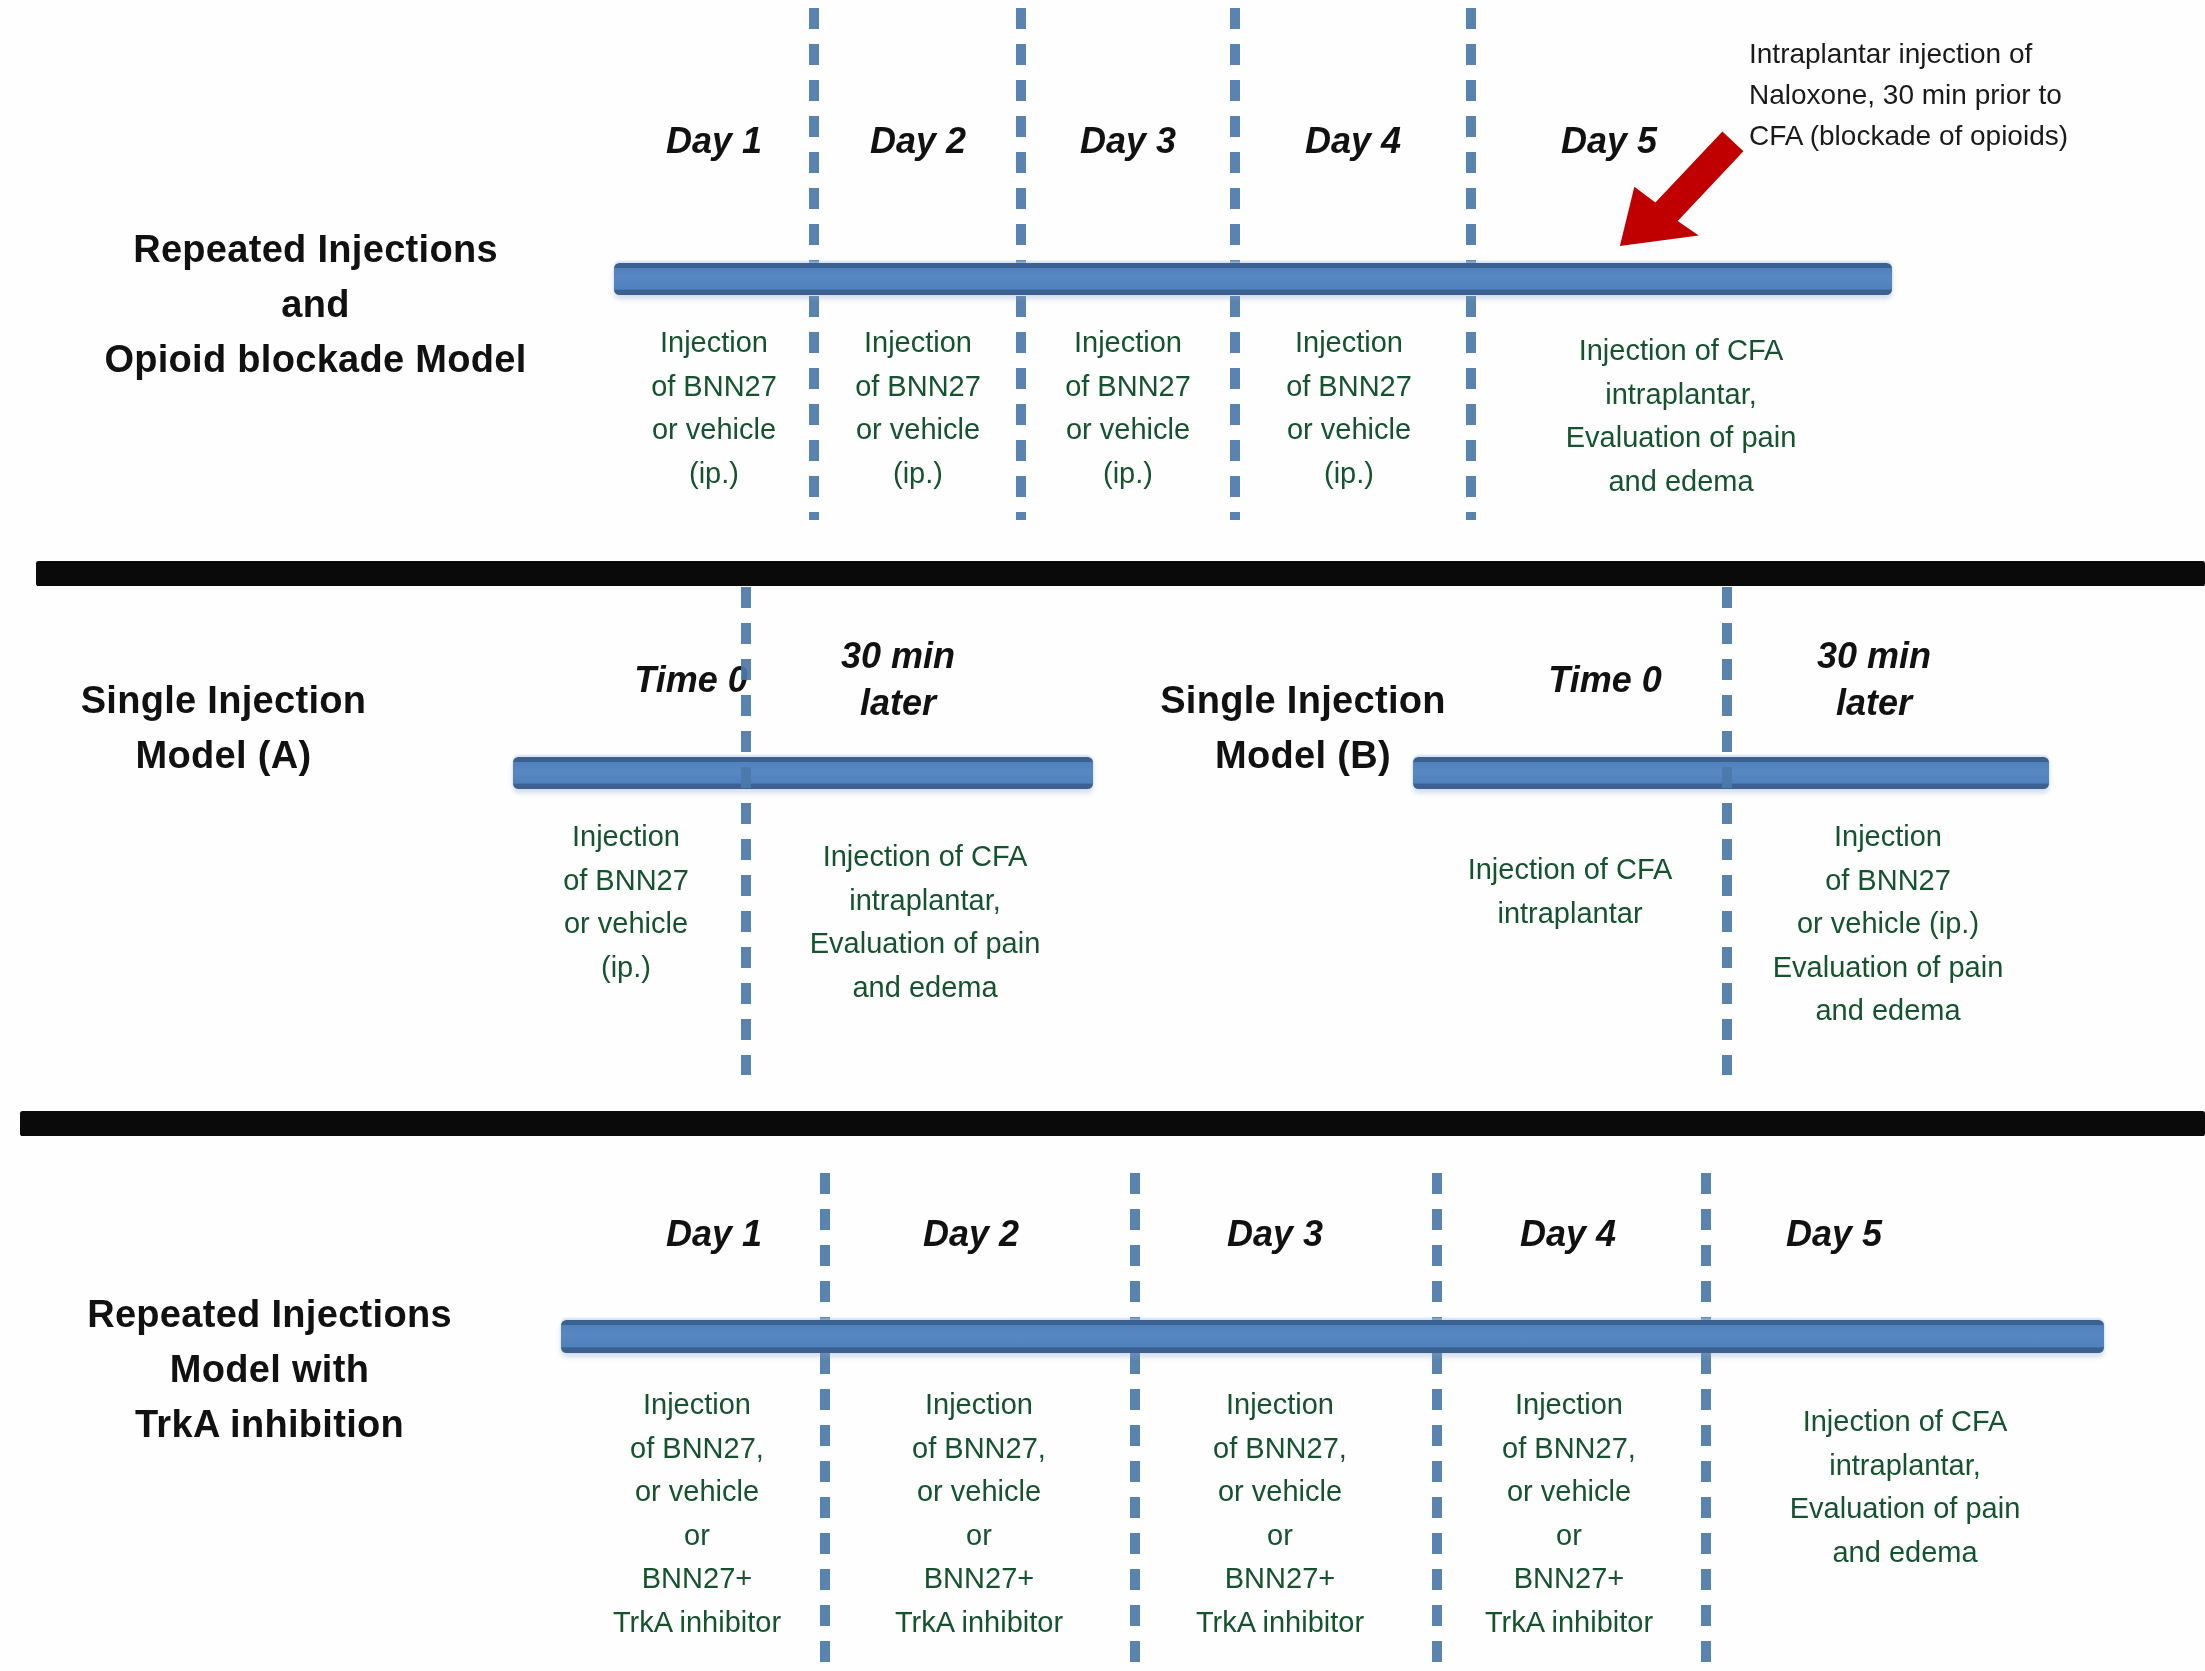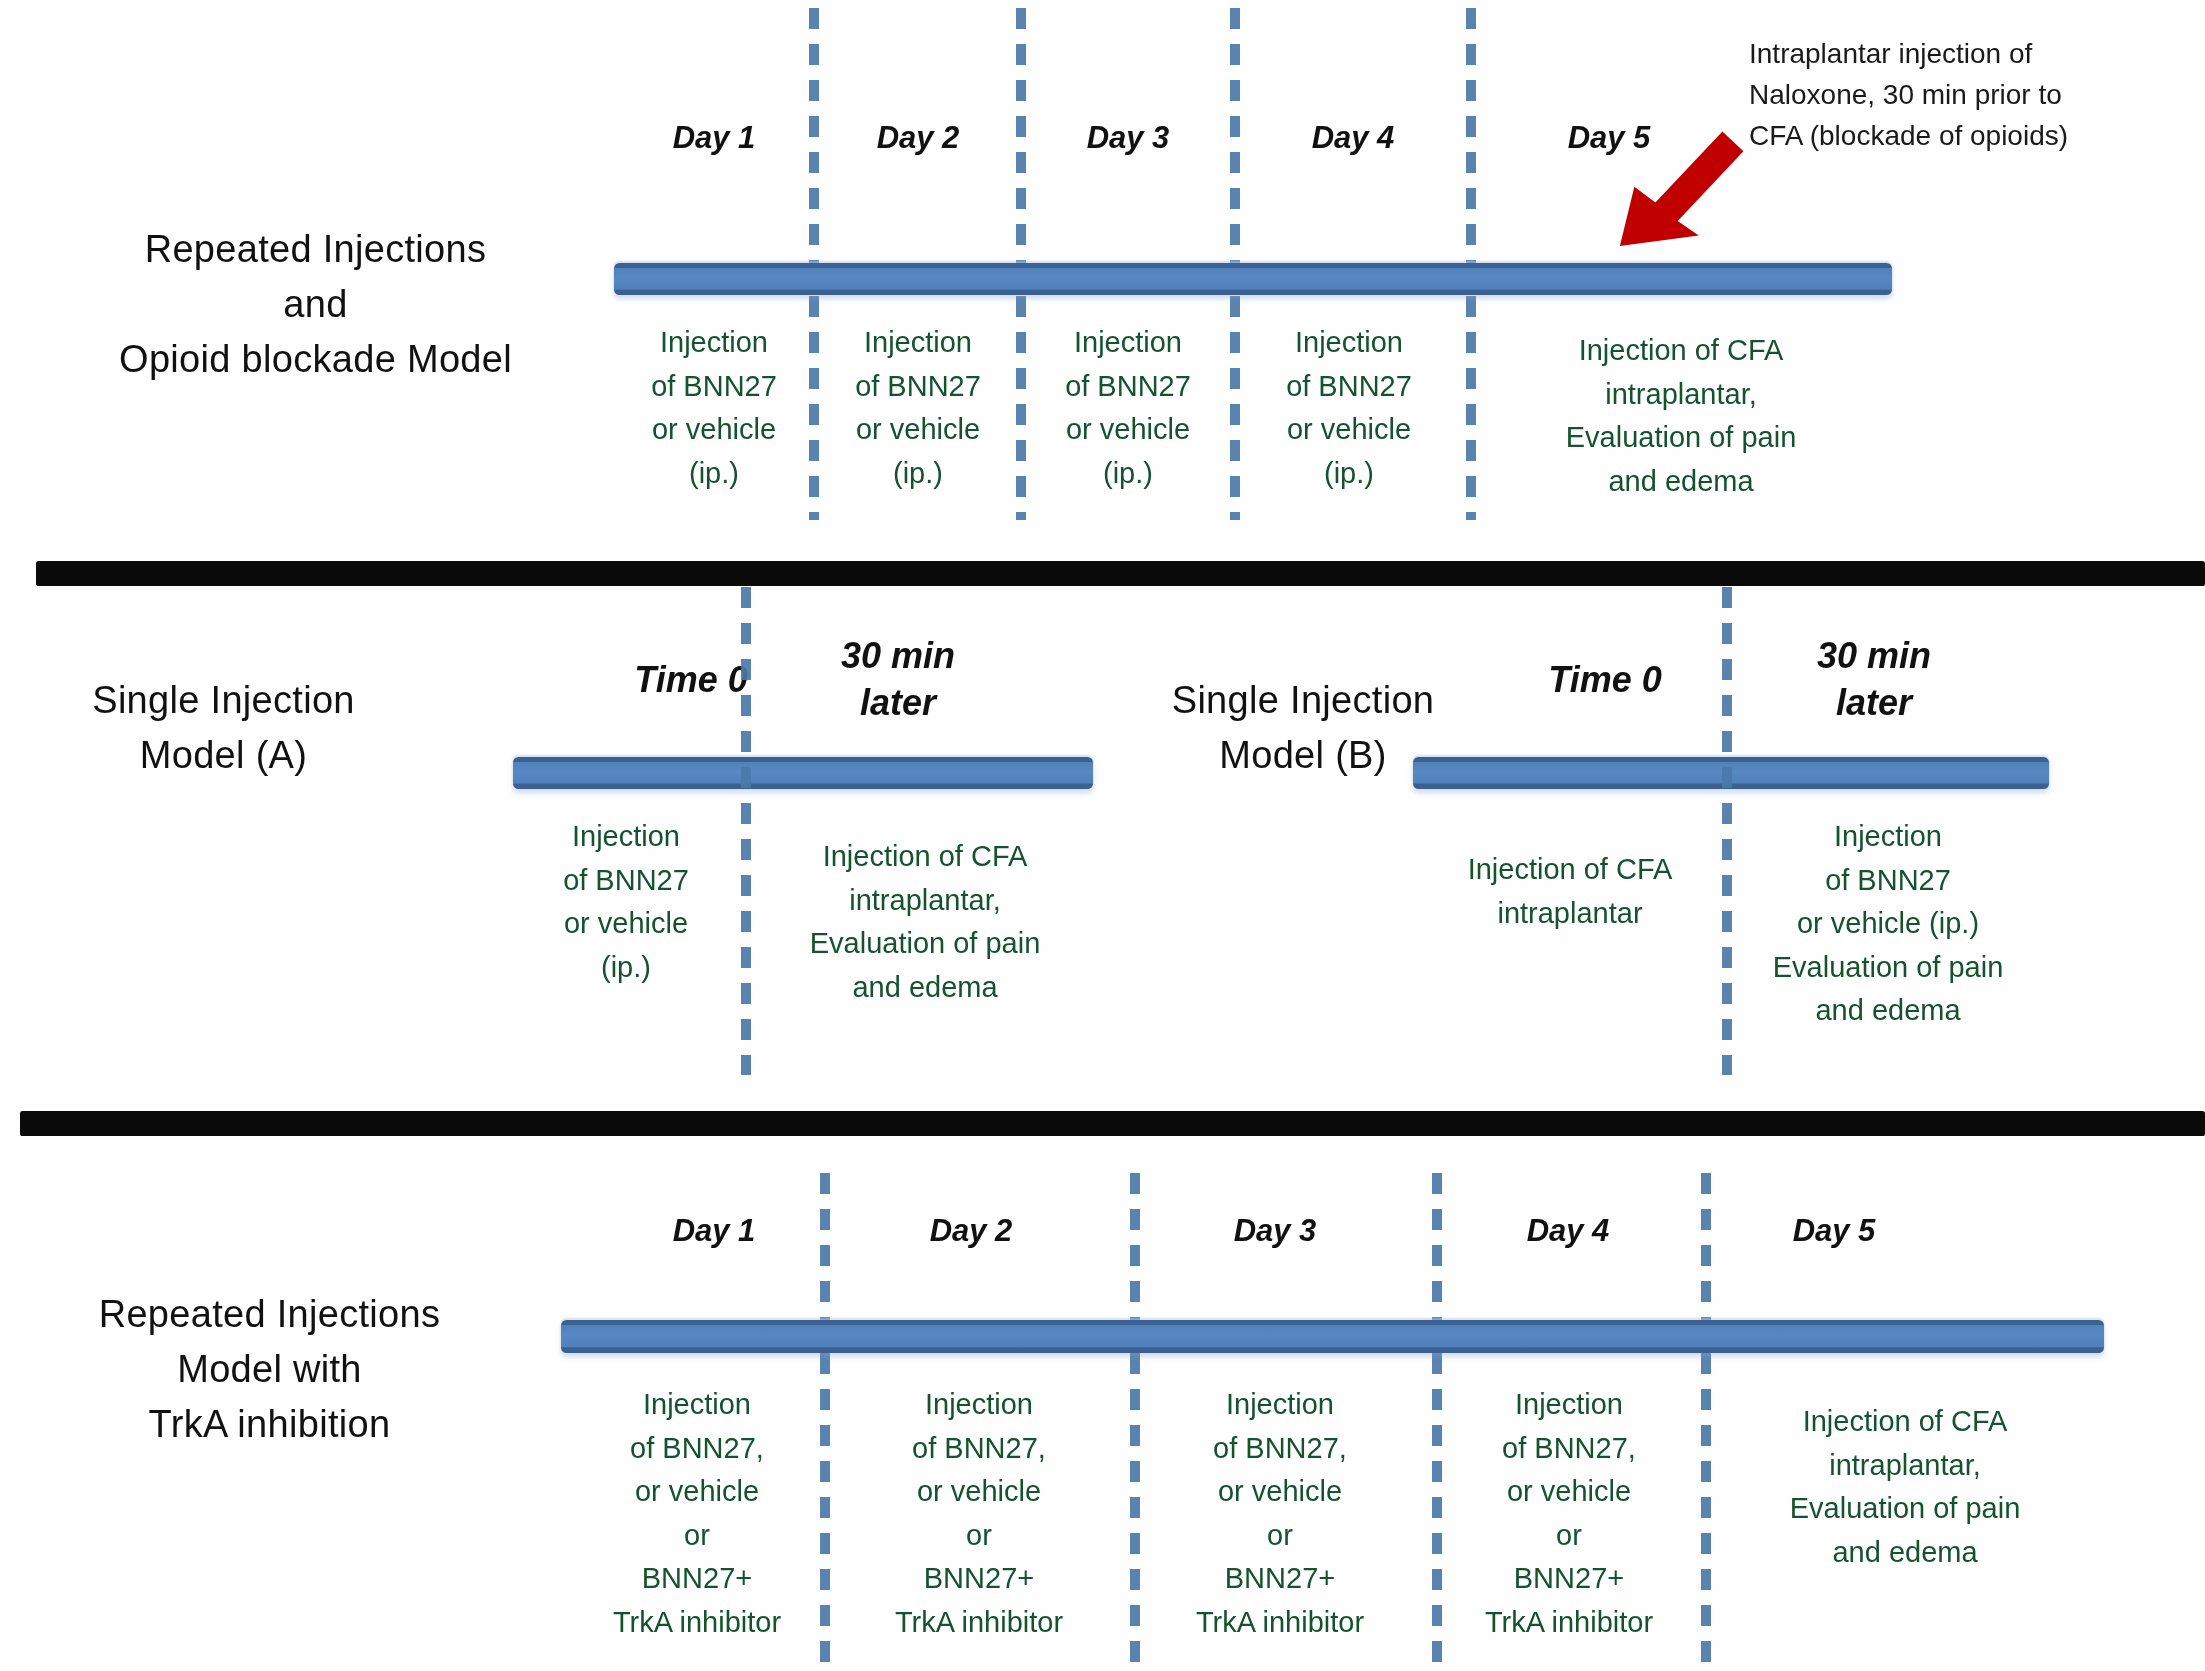--- a/index.html
+++ b/index.html
@@ -14,28 +14,28 @@
     height: 1671px;
     background: #fefefe;
     overflow: hidden;
   }
   .abs { position: absolute; }
   .cx { transform: translateX(-50%); }
   .pre { white-space: pre-line; }
 
   .model-title {
     font-size: 38px;
-    font-weight: normal;
+    font-weight: bold;
     line-height: 1.45;
     text-align: center;
     color: #111111;
     letter-spacing: 0.3px;
   }
   .day-label {
-    font-size: 31px;
+    font-size: 36px;
     font-weight: bold;
     font-style: italic;
     color: #111111;
     white-space: nowrap;
   }
   .time-label {
     font-size: 36px;
     font-weight: bold;
     font-style: italic;
     text-align: center;

